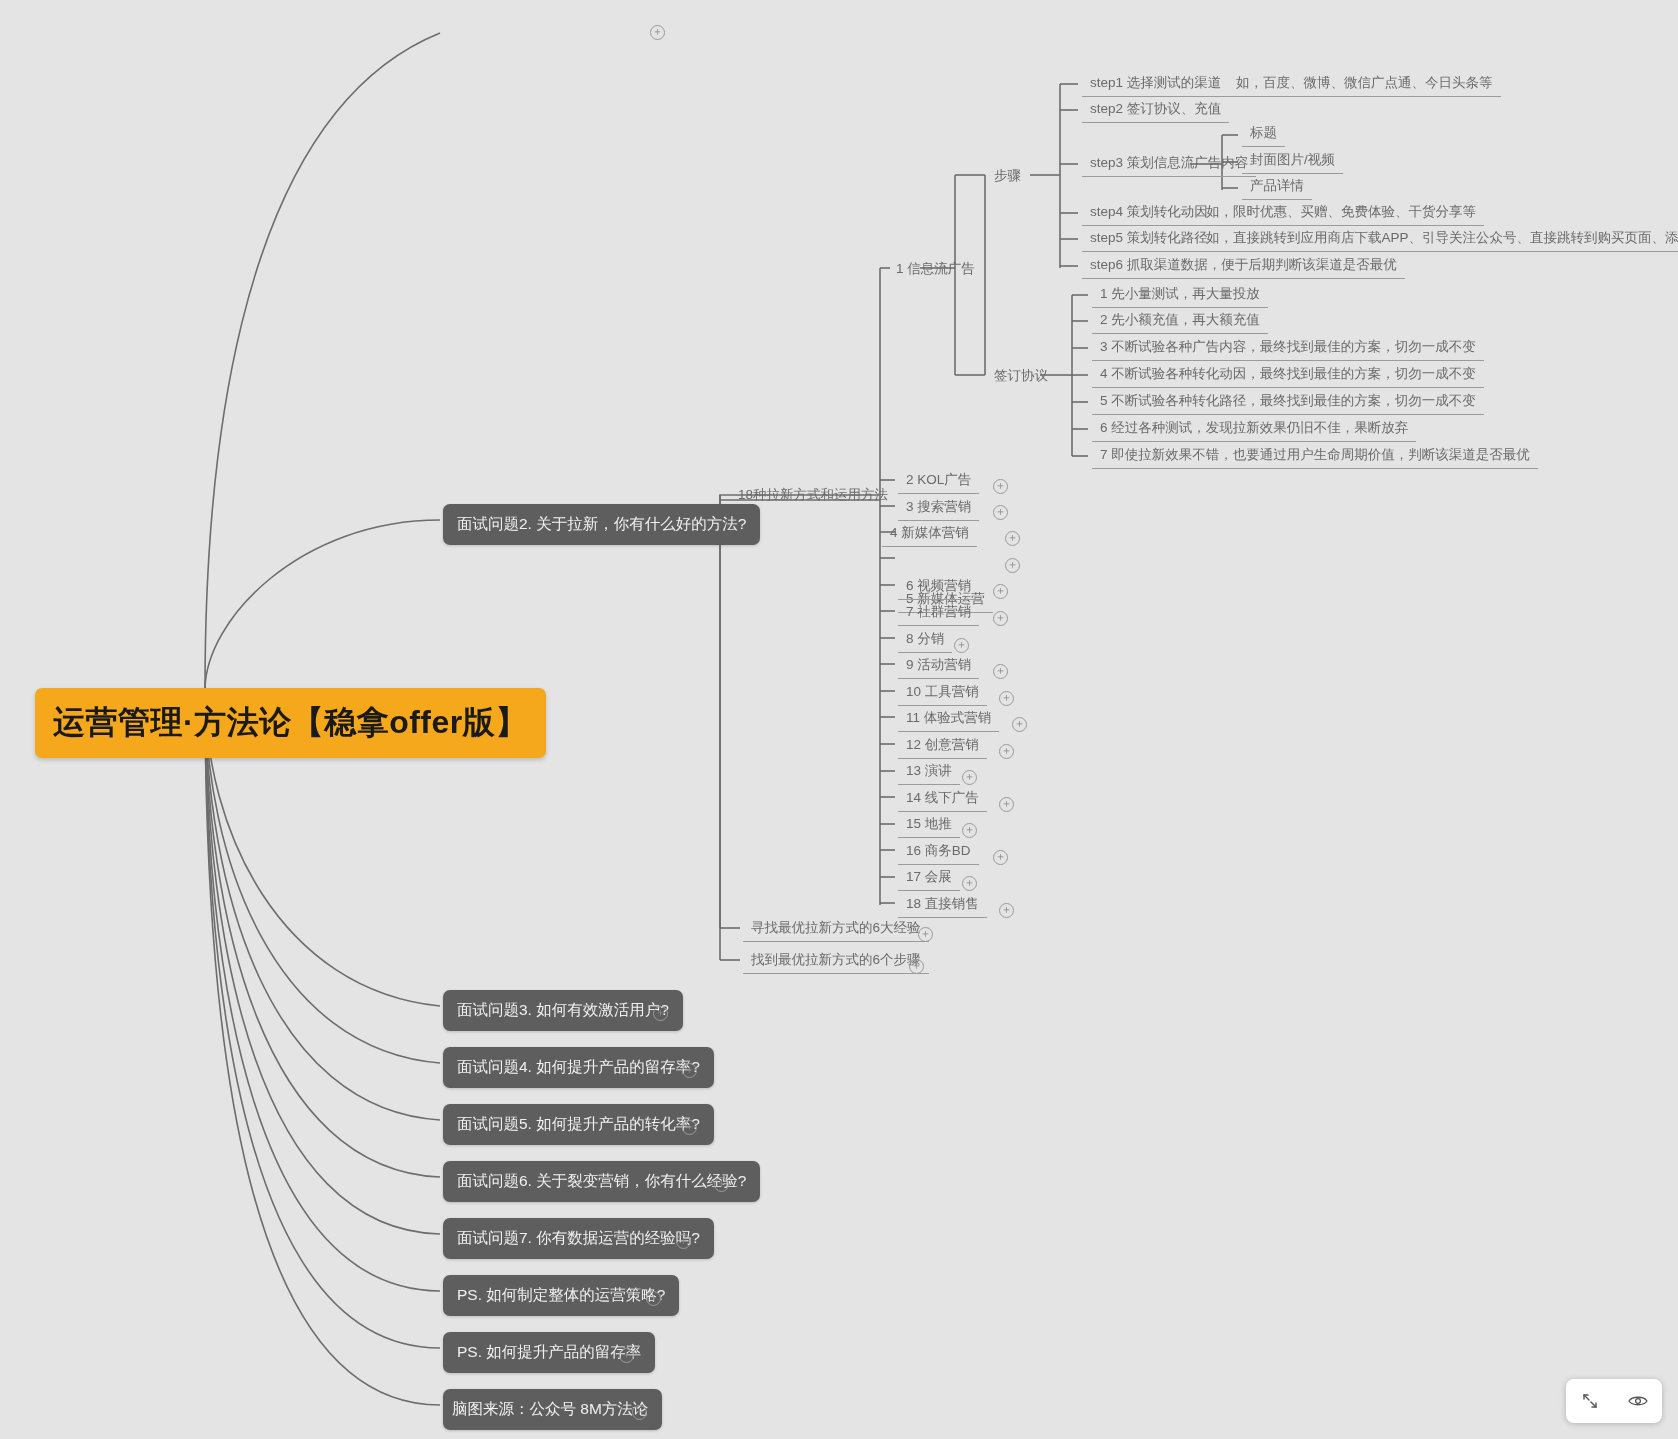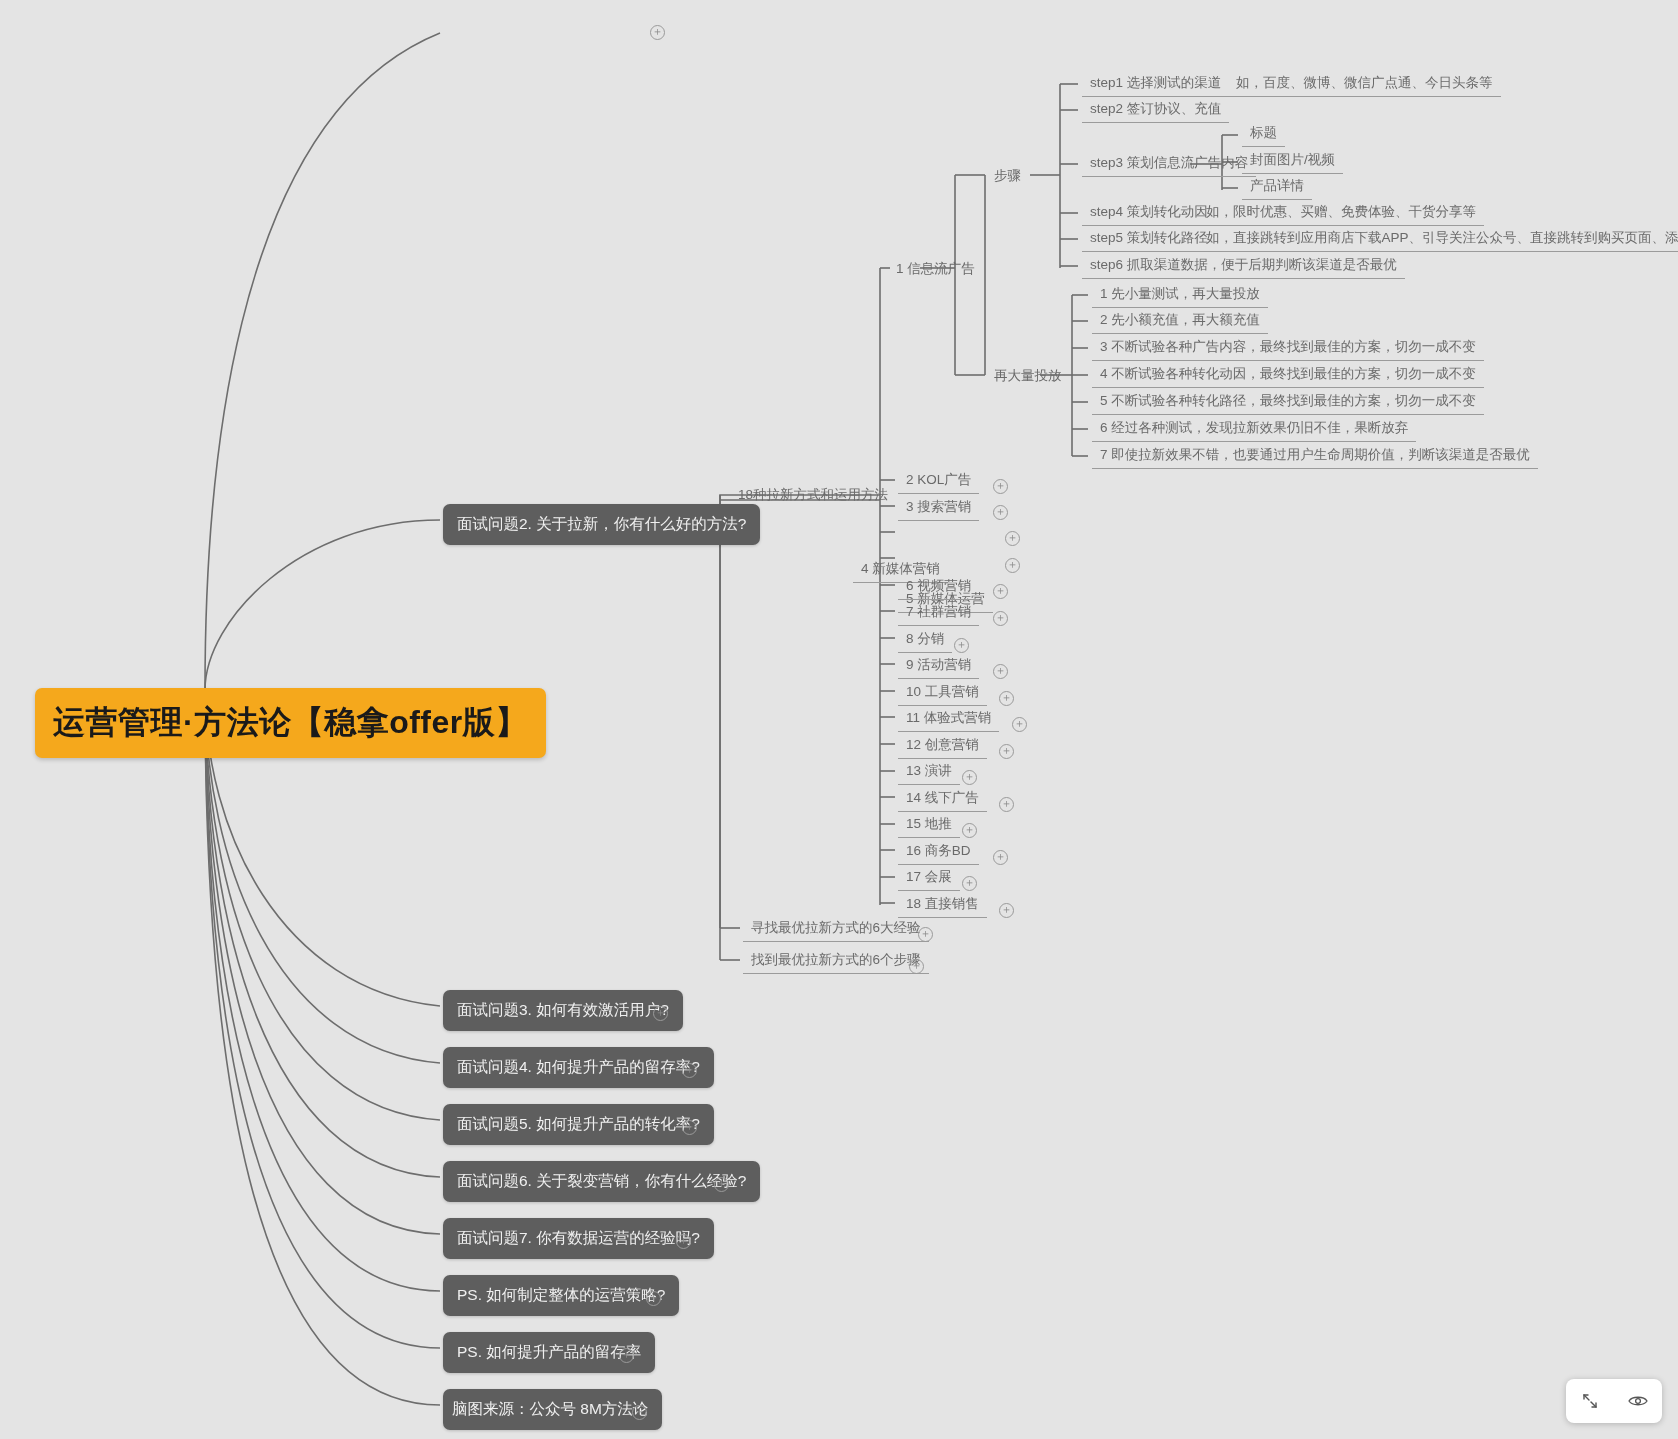--- a/index.html
+++ b/index.html
@@ -196,21 +196,21 @@
   <div class="plus" style="left:619px;top:1348px;">＋</div>
 
   <div class="node q" style="left:443px;top:1389px;padding-left:9px;">脑图来源：公众号 8M方法论</div>
   <div class="plus" style="left:632px;top:1405px;">＋</div>
 
   <div class="node label-nb" style="left:732px;top:484px;">18种拉新方式和运用方法</div>
 
   <div class="node label-nb" style="left:890px;top:258px;">1 信息流广告</div>
 
   <div class="node label-nb" style="left:988px;top:165px;">步骤</div>
-  <div class="node label-nb" style="left:988px;top:365px;">再大量投放</div>
+  <div class="node label-nb" style="left:988px;top:365px;">签订协议</div>
 
   <div class="node leaf" style="left:1082px;top:72px;">step1 选择测试的渠道</div>
   <div class="node leaf" style="left:1228px;top:72px;">如，百度、微博、微信广点通、今日头条等</div>
 
   <div class="node leaf" style="left:1082px;top:98px;">step2 签订协议、充值</div>
 
   <div class="node leaf" style="left:1082px;top:152px;">step3 策划信息流广告内容</div>
 
   <div class="node leaf" style="left:1242px;top:122px;">标题</div>
   <div class="node leaf" style="left:1242px;top:149px;">封面图片/视频</div>
@@ -231,21 +231,21 @@
   <div class="node leaf" style="left:1092px;top:390px;">5 不断试验各种转化路径，最终找到最佳的方案，切勿一成不变</div>
   <div class="node leaf" style="left:1092px;top:417px;">6 经过各种测试，发现拉新效果仍旧不佳，果断放弃</div>
   <div class="node leaf" style="left:1092px;top:444px;">7 即使拉新效果不错，也要通过用户生命周期价值，判断该渠道是否最优</div>
 
   <div class="node leaf" style="left:898px;top:469px;">2 KOL广告</div>
   <div class="plus" style="left:993px;top:479px;">＋</div>
 
   <div class="node leaf" style="left:898px;top:496px;">3 搜索营销</div>
   <div class="plus" style="left:993px;top:505px;">＋</div>
 
-  <div class="node leaf" style="left:853px;top:522px;margin-top:36px;">4 新媒体营销</div>
+  <div class="node leaf" style="left:882px;top:522px;">4 新媒体营销</div>
   <div class="plus" style="left:1005px;top:531px;">＋</div>
 
   <div class="node leaf" style="left:898px;top:548px;margin-top:40px;">5 新媒体运营</div>
   <div class="plus" style="left:1005px;top:558px;">＋</div>
 
   <div class="node leaf" style="left:898px;top:575px;">6 视频营销</div>
   <div class="plus" style="left:993px;top:584px;">＋</div>
 
   <div class="node leaf" style="left:898px;top:601px;">7 社群营销</div>
   <div class="plus" style="left:993px;top:611px;">＋</div>

